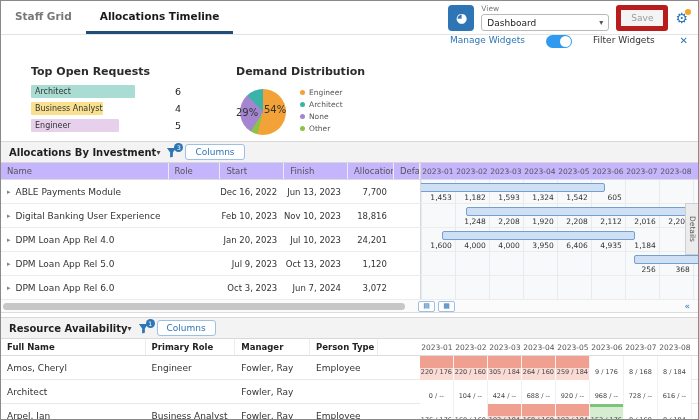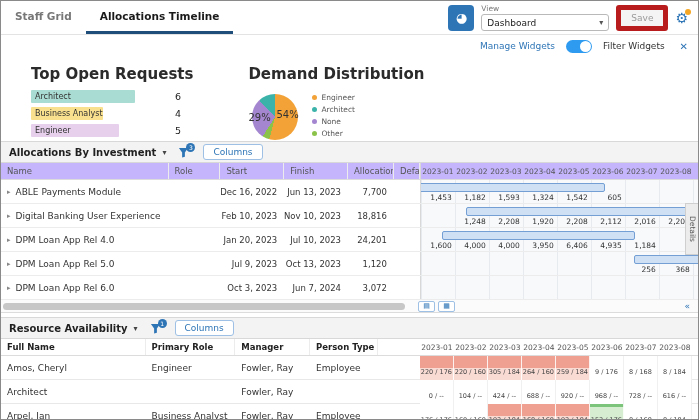--- a/index.html
+++ b/index.html
@@ -18,47 +18,47 @@
   .view-group{display:flex;flex-direction:column;justify-content:center}
   .view-label{font-size:7.5px;color:#777;margin-bottom:1px}
   .view-select{width:128px;height:17px;border:1px solid #b9b9b9;border-radius:3px;font-size:9px;color:#222;display:flex;align-items:center;justify-content:space-between;padding:0 5px;background:#fff;cursor:pointer}
   .view-select .caret{color:#555;font-size:8px}
   .save-btn{font-size:9px;color:#9a9a9a;background:#f4f4f4;border:5px solid #b91c1c;border-radius:3px;padding:3px 10px;font-family:inherit}
   .gear{position:relative;display:flex;align-items:center;cursor:pointer}
   .gear-glyph{font-size:14px;color:#2e75b6}
   .gear-dot{position:absolute;top:-1px;right:-3px;width:6px;height:6px;border-radius:50%;background:#f5a623}
 
   
-  .subheader{height:22px;display:flex;align-items:center;justify-content:flex-end;gap:11px;padding-right:10px}
+  .subheader{height:22px;display:flex;justify-content:flex-end;gap:21px;padding-right:10px}
   .link{color:#2e75b6;font-size:9px;cursor:pointer}
   .toggle{width:26px;height:13px;border-radius:7px;background:#2e9bf0;position:relative;cursor:pointer}
   .toggle-knob{position:absolute;top:1px;right:1px;width:11px;height:11px;border-radius:50%;background:#fff}
   .filter-widgets-label{font-size:9px;color:#333}
   .close-x{color:#2e75b6;font-size:10px;margin-left:4px;cursor:pointer}
 
   
   .widgets{height:84px;display:flex;padding:2px 0 0 30px;gap:55px}
-  .widget-title{font-size:15px;font-weight:bold;color:#2b2b2b;margin:6px 0 7px}
+  .widget-title{font-size:11px;font-weight:bold;color:#2b2b2b;margin:6px 0 7px}
   .tor-row{position:relative;height:15px;margin-bottom:2px;width:150px}
   .tor-bar{height:13px;border-radius:1px;display:flex;align-items:center}
   .tor-label{font-size:8px;color:#333;padding-left:4px;white-space:nowrap}
   .tor-count{position:absolute;right:0;top:1px;font-size:9.5px;color:#222}
   .demand-body{display:flex;align-items:flex-start;gap:10px}
   .pie-wrap{position:relative;width:54px;height:54px}
   .pie{width:46px;height:46px;border-radius:50%;margin:4px}
   .pie-label{position:absolute;font-size:10px;color:#333}
   .pie-label.left{left:0;top:22px}
   .pie-label.right{left:28px;top:19px}
   .legend{padding-top:3px}
   .leg-item{display:flex;align-items:center;gap:4px;margin-bottom:3px}
   .leg-dot{width:5px;height:5px;border-radius:50%;flex:0 0 auto}
   .leg-label{font-size:7.5px;color:#555}
 
   
-  .section-header{height:22px;background:#f3f3f3;border-top:1px solid #d8d8d8;border-bottom:1px solid #d8d8d8;display:flex;align-items:center;padding-left:8px;gap:6px}
+  .section-header{height:22px;background:#f3f3f3;border-top:1px solid #d8d8d8;border-bottom:1px solid #d8d8d8;display:flex;align-items:center;padding-left:8px;}
   .section-title{font-size:10px;font-weight:bold;color:#1f1f1f}
   .section-caret{font-size:8px;color:#444;margin-right:4px;cursor:pointer}
   .funnel-wrap{position:relative;margin:0 8px 0 2px;display:flex;cursor:pointer}
   .filter-badge{position:absolute;top:-4px;right:-6px;min-width:9px;height:9px;border-radius:5px;background:#2e75b6;color:#fff;font-size:6px;display:flex;align-items:center;justify-content:center;padding:0 1px}
   .columns-btn{font-size:9px;color:#2e75b6;background:#fff;border:1px solid #9dc0e4;border-radius:3px;padding:2px 9px;font-family:inherit;cursor:pointer}
 
   
   .alloc-section{position:relative}
   .a-header{display:flex;height:17px;border-bottom:1px solid #dcdcdc;font-size:8.5px;color:#555;background:#c4b5fd}
   .a-header .a-cell{display:flex;align-items:center;border-right:1px solid #ececec;height:100%}

